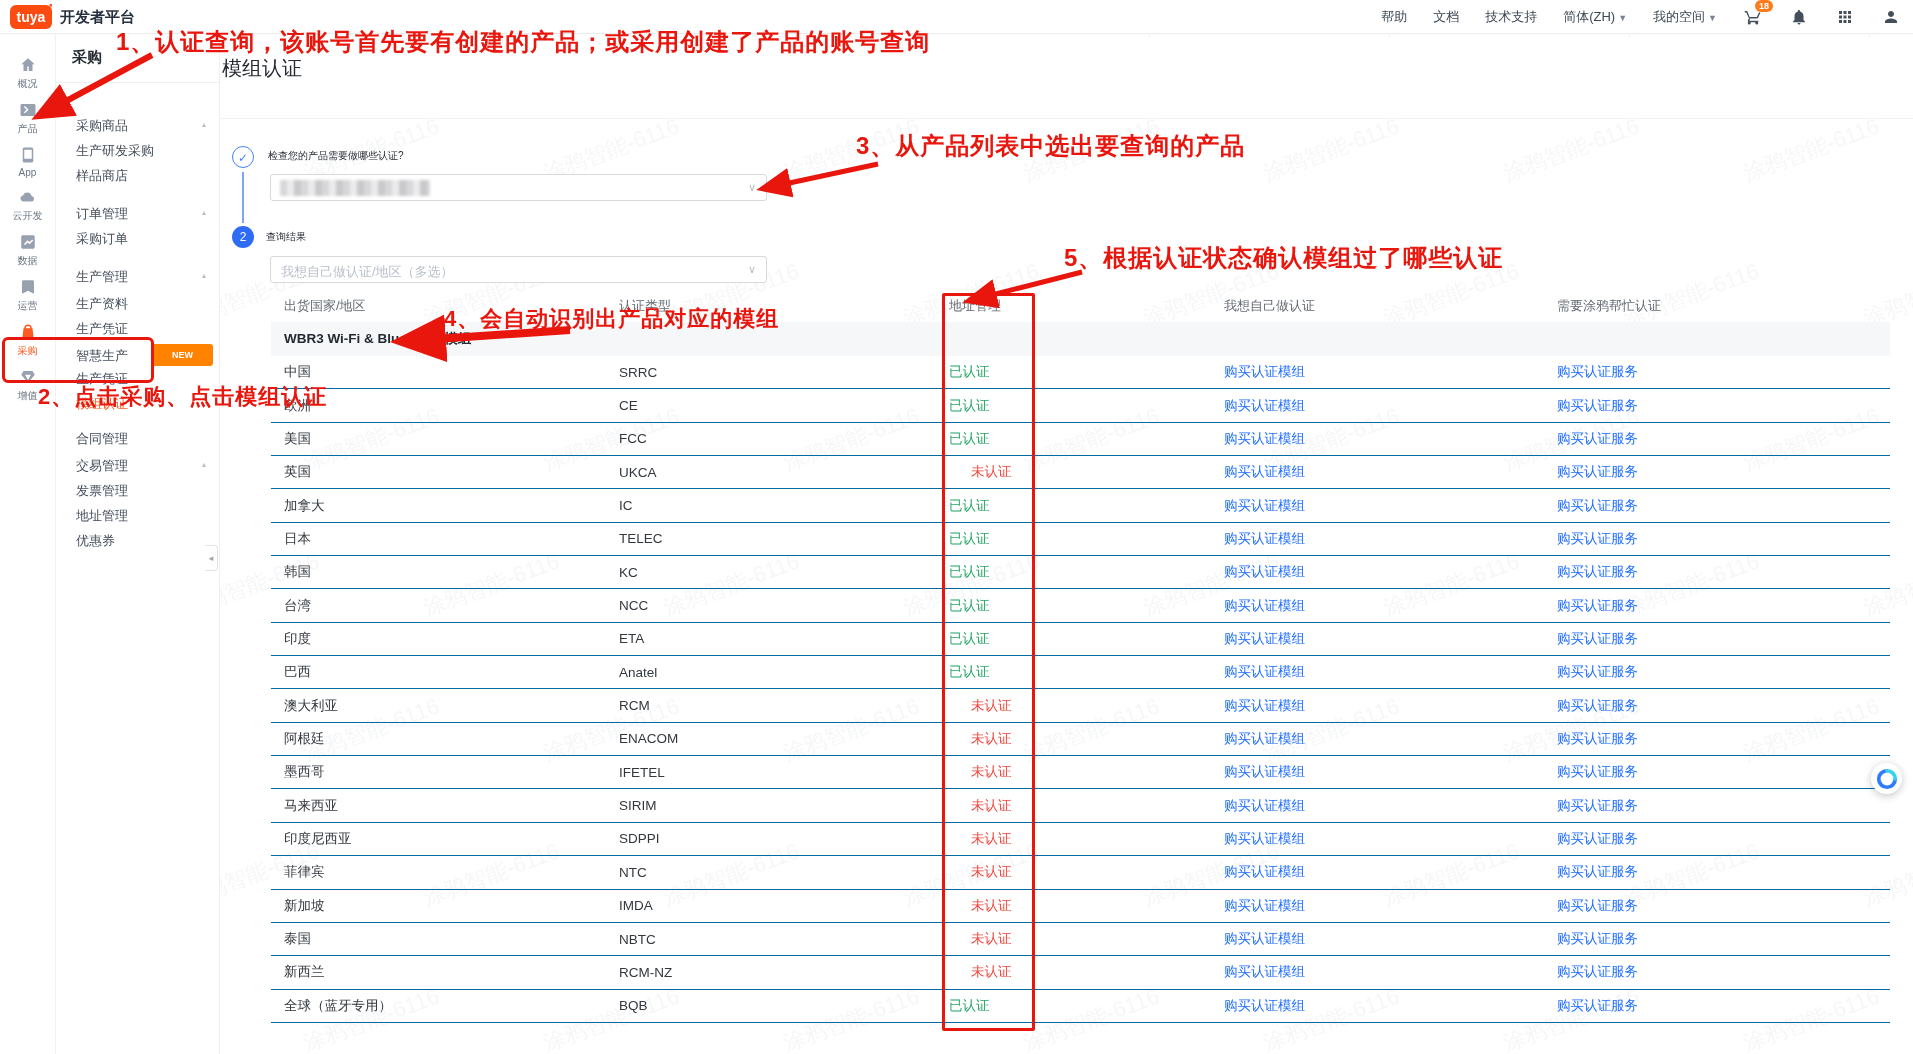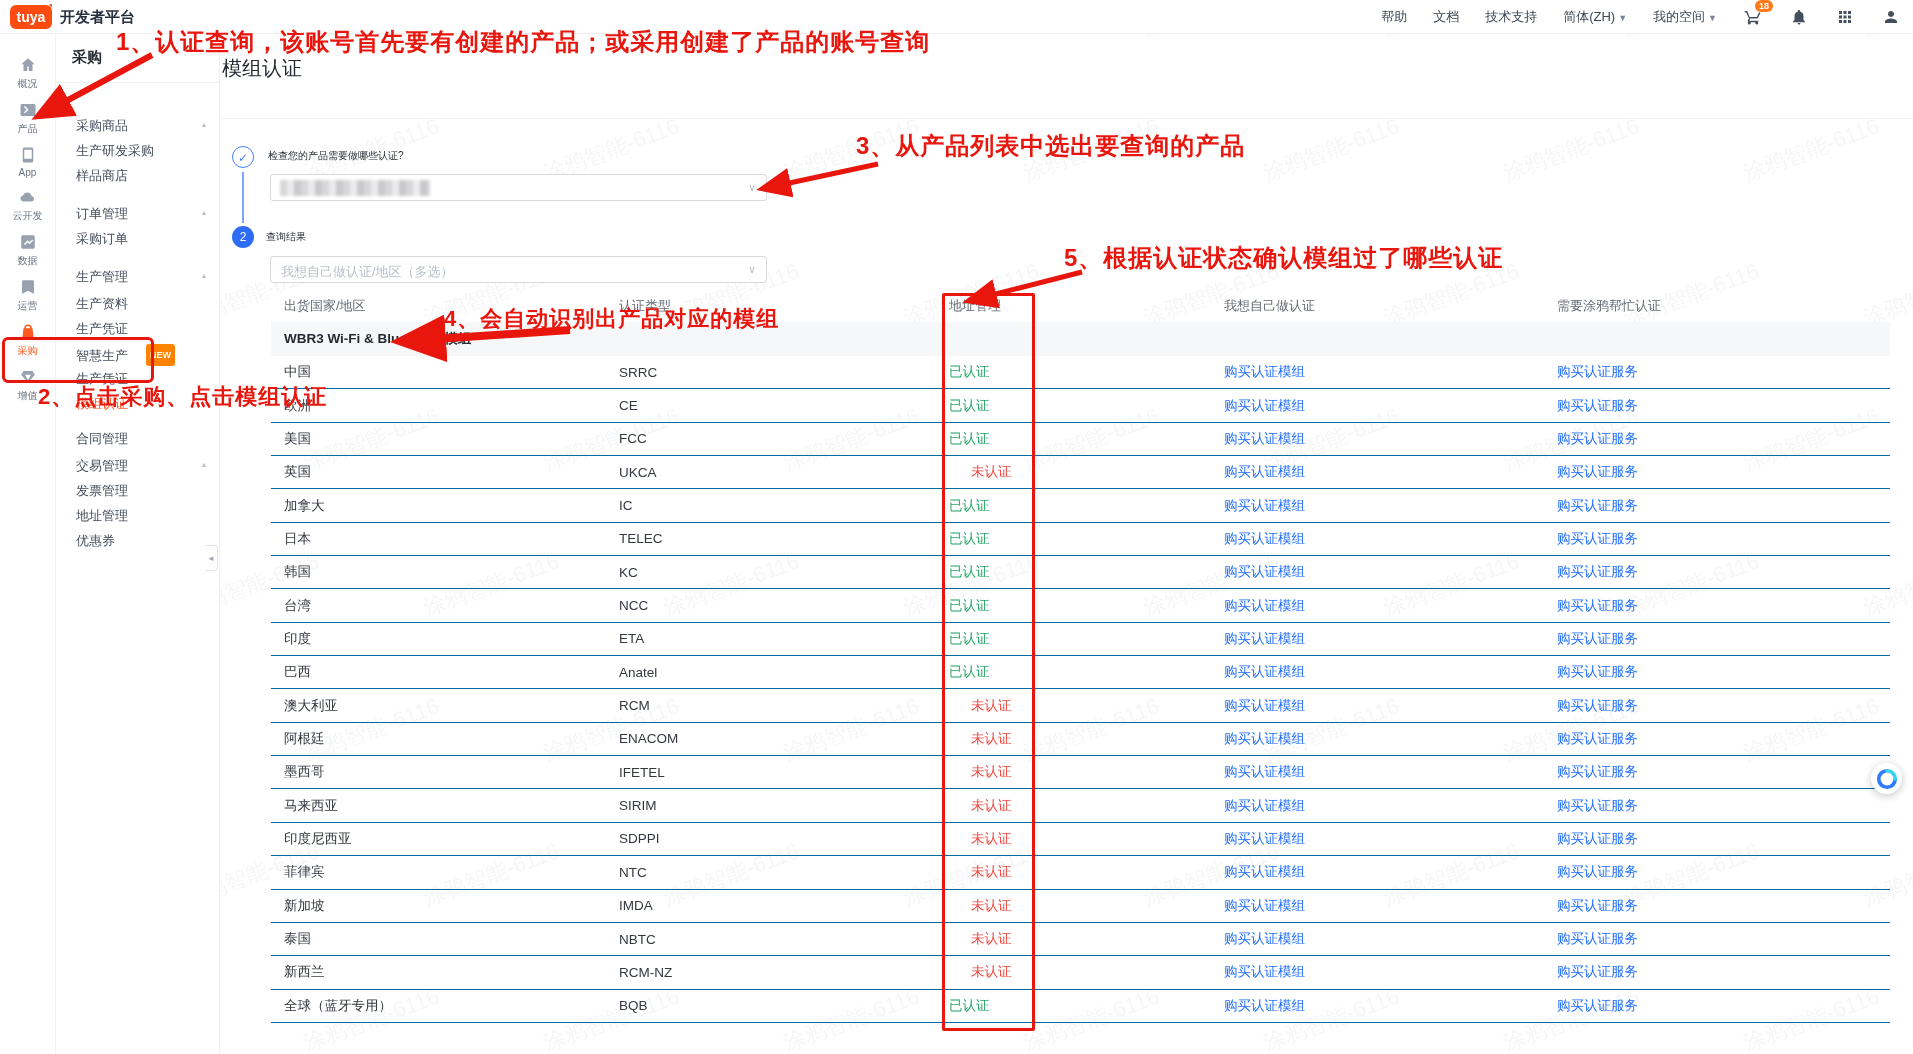--- a/index.html
+++ b/index.html
@@ -36,22 +36,22 @@
   .rail-item.active .rlabel { color:#ff5a21; }
 
   
   .sidebar { position:absolute; left:56px; top:34px; width:164px; height:1020px; background:#fff;
     border-right:1px solid #efefef; z-index:20; }
   .sb-title { position:absolute; left:16px; top:14px; font-size:15px; font-weight:bold; color:#262b33; }
   .sb-divider { position:absolute; left:0; top:48px; width:164px; height:1px; background:#f0f0f0; }
   .sb-item { position:absolute; left:20px; font-size:13px; color:#454e5c; cursor:pointer; white-space:nowrap; height:20px; line-height:20px; }
   .sb-item.selected { color:#ff5a21; }
   .sb-caret { position:absolute; font-size:8px; color:#b9bec7; }
-  .new-badge { display:inline-block; margin-left:18px; background:#ff8200; color:#fff; font-size:9px;
-    font-weight:bold; border-radius:3px; padding:1px 4px; vertical-align:2px; }
+  .new-badge { display:inline-block; margin-left:24px; background:#ff8200; color:#fff; font-size:9px;
+    font-weight:bold; border-radius:3px; padding:1px 20px; vertical-align:2px; }
   .collapse-tab { position:absolute; left:205px; top:545px; width:13px; height:26px; background:#fff;
     border:1px solid #e3e3e3; border-left:none; border-radius:0 4px 4px 0; z-index:21;
     font-size:9px; color:#9aa1ac; display:flex; align-items:center; justify-content:center; cursor:pointer; }
 
   
   .main { position:absolute; left:220px; top:34px; width:1693px; height:1020px; z-index:10; }
   .page-title { position:absolute; left:2px; top:21px; font-size:20px; font-weight:500; color:#262b33; }
   .page-desc { position:absolute; left:2px; top:56px; font-size:12px; color:#9aa0a8; white-space:nowrap; }
   .header-hr { position:absolute; left:0; top:84px; width:1693px; height:1px; background:#f2f2f2; }
 

